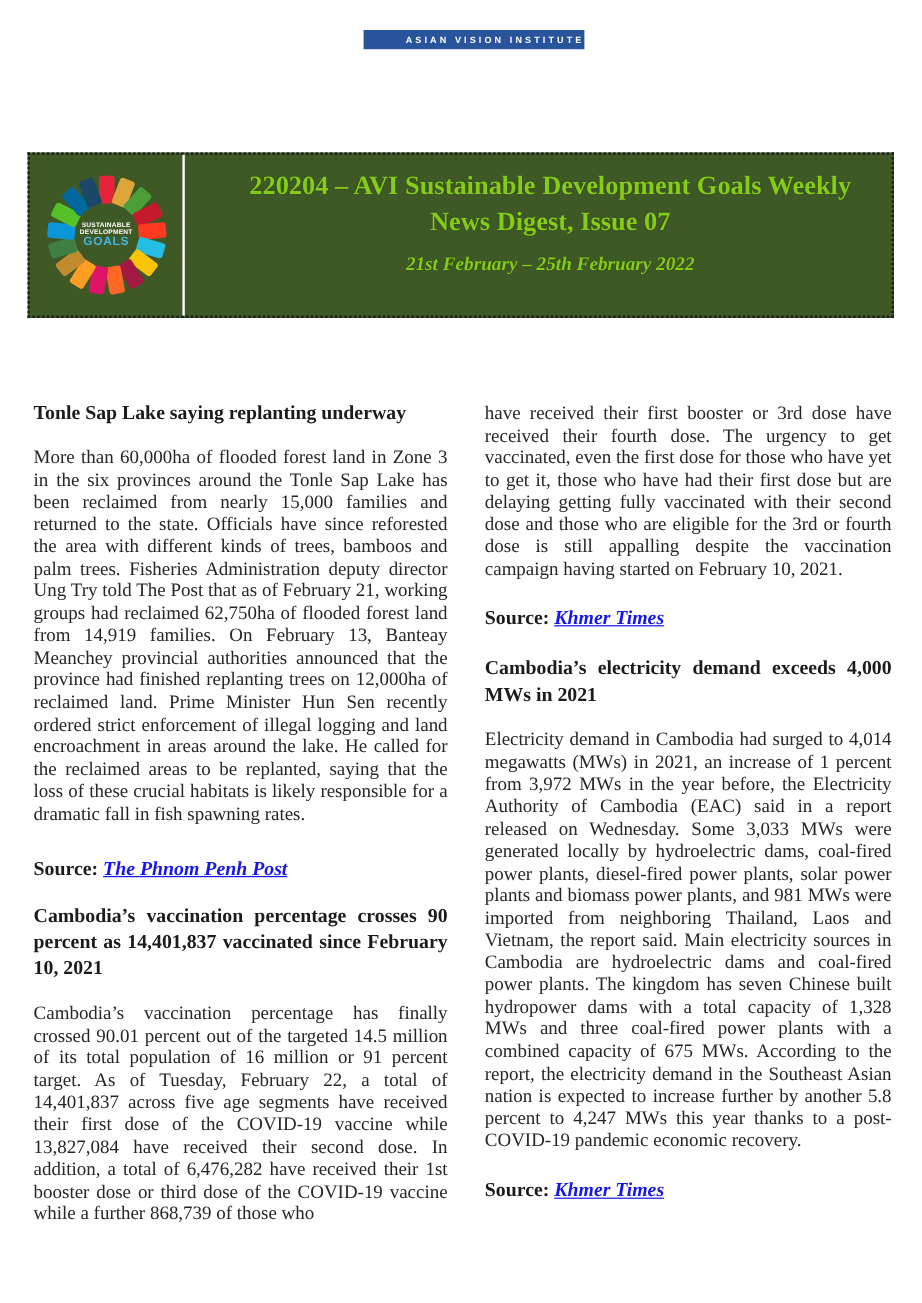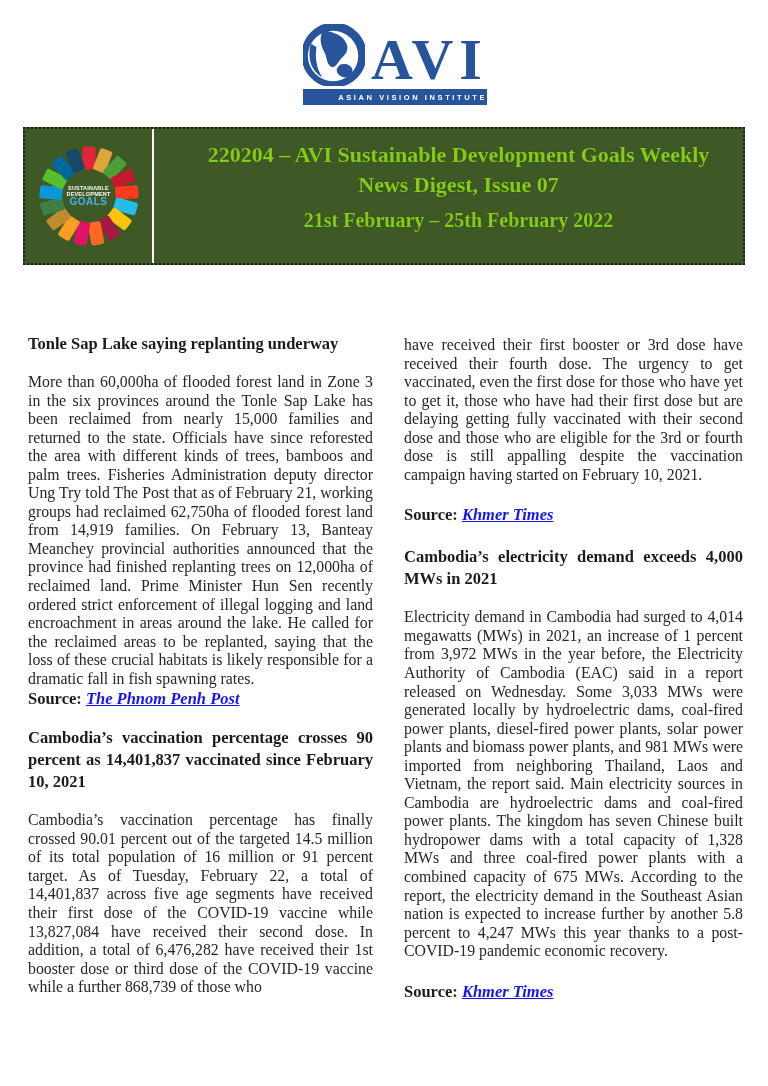--- a/index.html
+++ b/index.html
@@ -40,54 +40,43 @@
     align-items:center;justify-content:center;text-align:center;
     font-family:"Liberation Sans", sans-serif;
   }
   .sdg-center .s1{font-size:5.5px;line-height:6px;font-weight:bold;color:#ffffff;letter-spacing:.2px;}
   .sdg-center .s3{font-size:10px;line-height:10px;font-weight:bold;color:#45b5e0;letter-spacing:.5px;text-align:center;}
   .banner-text-cell{
     flex:1;display:flex;flex-direction:column;align-items:center;
     color:#84cc16;text-align:center;padding-top:11px;margin-left:20px;
   }
   .banner-title{font-size:22px;font-weight:bold;line-height:30px;text-shadow:0 0 1px rgba(0,0,0,.35);}
-  .banner-sub{font-size:20px;font-weight:bold;line-height:27px;margin-top:7px;text-shadow:0 0 1px rgba(0,0,0,.35);}
+  .banner-sub{font-size:16px;font-weight:bold;line-height:27px;margin-top:7px;text-shadow:0 0 1px rgba(0,0,0,.35);font-style:italic;}
   .banner-sub.byline{margin-top:1px;}
   
   .col{position:absolute;top:333px;}
   .col-left{left:28px;width:345px;}
   .col-right{left:404px;width:339px;}
   .article-heading{
     font-size:16.5px;font-weight:bold;color:#1b1b1b;
     text-align:justify;line-height:22px;
   }
   .article-para{
     font-size:15.8px;line-height:18.55px;text-align:justify;margin-top:18px;
   }
-  .source-line{font-size:16.5px;font-weight:bold;color:#1b1b1b;line-height:22px;}
+  .source-line{font-size:16.5px;font-weight:bold;color:#1b1b1b;margin-top:25px;line-height:22px;}
   .source-link{
     color:var(--link);font-style:italic;text-decoration:underline;cursor:pointer;
   }
   .mt17{margin-top:17px;} .mt20{margin-top:20px;} .mt3{margin-top:3px;}
 </style>
 </head>
 <body>
 
 <div class="avi-logo">
-  <div class="avi-row">
-    <svg class="avi-globe" viewBox="0 0 64 64">
-      <circle cx="32" cy="32" r="31" fill="#27549B"></circle>
-      <circle cx="31" cy="33" r="26" fill="#ffffff"></circle>
-      <path fill="#27549B" d="M22,6 C30,9 38,10 43,17 C48,24 46,30 40,35 C36,39 34,46 29,44 C24,42 25,34 22,29 C18,22 16,12 22,6 Z"></path>
-      <path fill="#27549B" d="M38,42 C43,40 50,42 51,47 C52,52 47,56 42,55 C37,54 34,50 35,46 Z"></path>
-      <path fill="#27549B" d="M8,20 C6,28 6,38 10,45 C12,49 16,53 20,55 C14,47 12,33 14,24 Z"></path>
-      <circle cx="32" cy="32" r="31" fill="none" stroke="#27549B" stroke-width="5"></circle>
-    </svg>
-    <div class="avi-acronym">AVI</div>
-  </div>
   <div class="avi-bar">ASIAN VISION INSTITUTE</div>
 </div>
 
 <div class="banner">
   <div class="banner-logo-cell">
     <div class="sdg-wheel" id="sdg-wheel">
       <div class="sdg-center">
         <div class="s1">SUSTAINABLE</div>
         <div class="s1">DEVELOPMENT</div>
         <div class="s3">GOALS</div>

